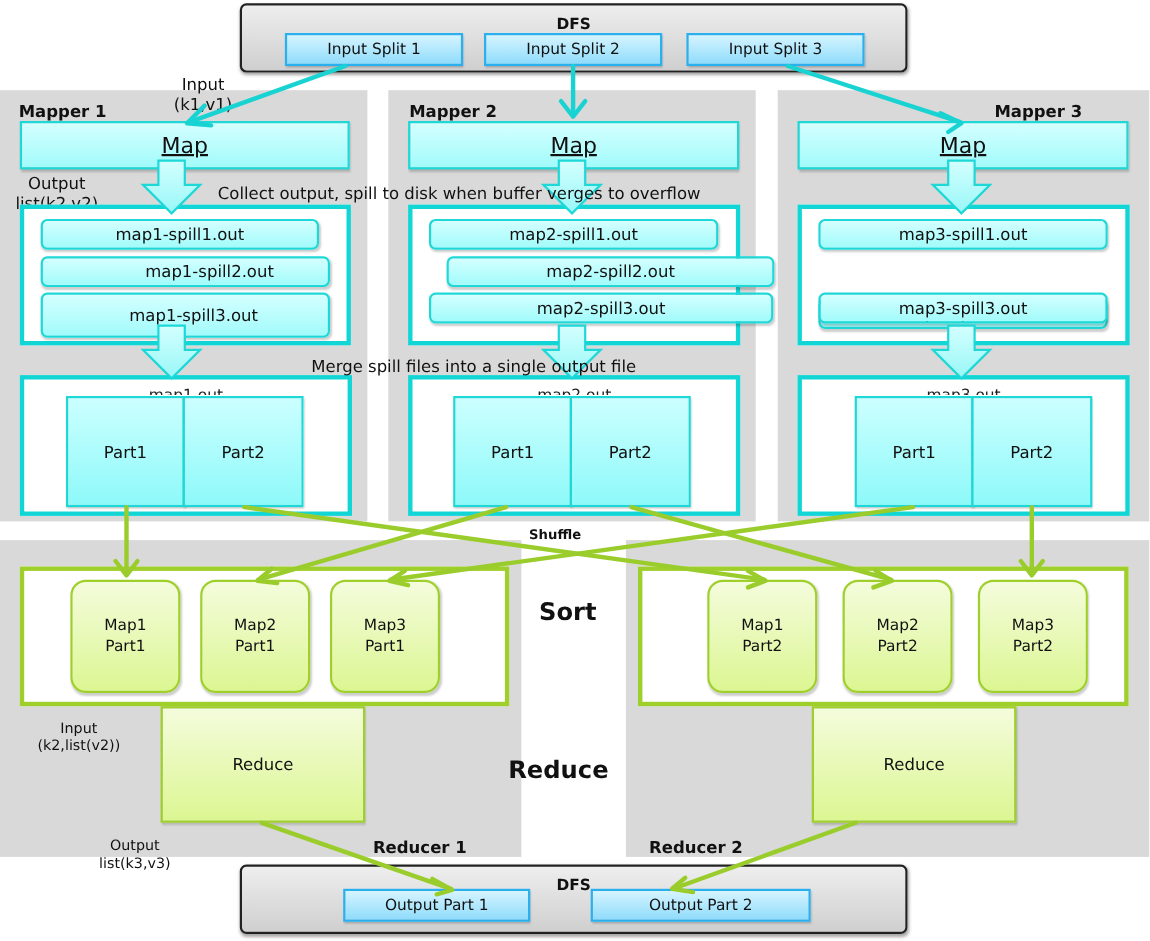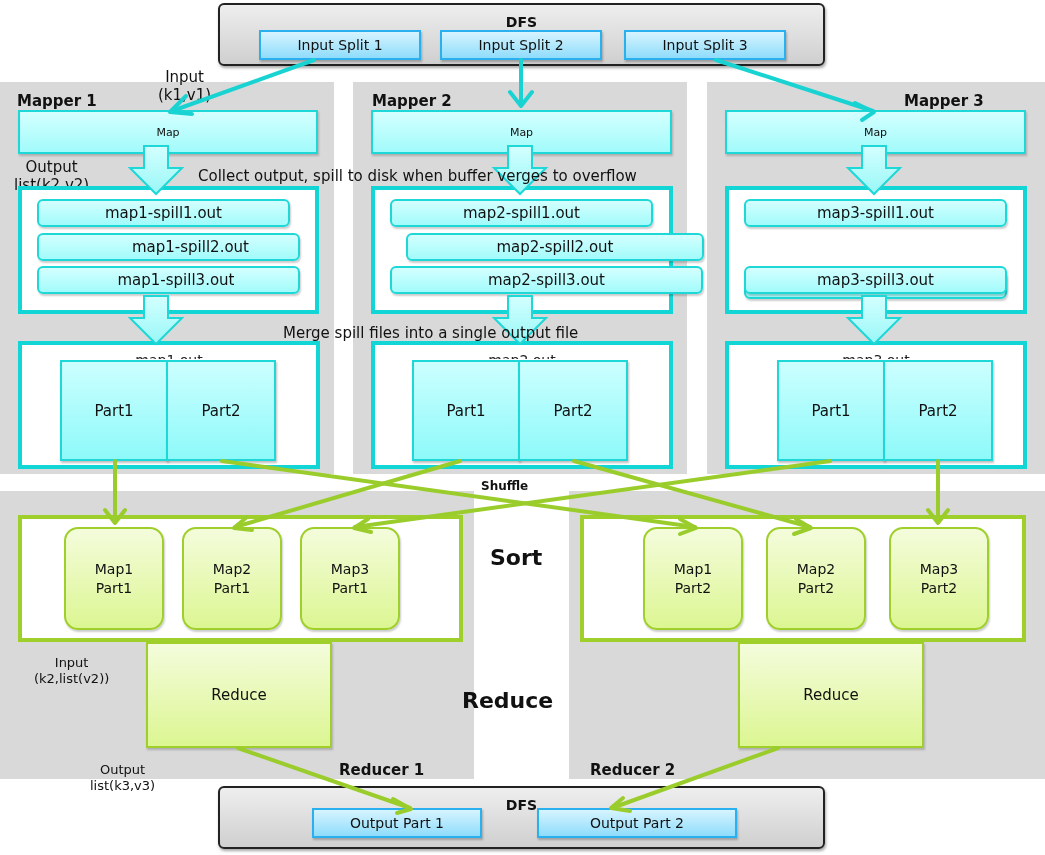--- a/index.html
+++ b/index.html
@@ -20,22 +20,23 @@
   .blue-box {
     background: linear-gradient(#d6f4ff, #8fdcfb);
     border: 2px solid #2ab0ee;
     font-size: 14px; text-align: center;
     box-shadow: 1px 2px 2px rgba(0,0,0,0.25);
     display: flex; align-items: center; justify-content: center;
   }
   .cyan-bar {
     background: linear-gradient(#d4ffff, #a2fbfb);
     border: 2px solid #1ed7d7;
-    font-size: 11px; display: flex; align-items: center; justify-content: center;
-    box-shadow: 1px 2px 2px rgba(0,0,0,0.2);
+    font-size: 20px; display: flex; align-items: center; justify-content: center;
+    box-shadow: 1px 2px 2px rgba(0,0,0,0.2);
+    text-decoration: underline;
   }
   .cyan-frame { background: #fff; border: 4px solid #12d5d5; }
   .spill {
     background: linear-gradient(#d4ffff, #a2fbfb);
     border: 2px solid #1ed7d7; border-radius: 6px;
     font-size: 15px; display: flex; align-items: center; justify-content: center;
     box-shadow: 1px 2px 2px rgba(0,0,0,0.2);
   }
   .part {
     background: linear-gradient(#ccffff, #8ef9f9);
@@ -86,21 +87,21 @@
   <div>(k1,v1)</div>
 </div>
 <div class="abs cyan-bar" style="left:18px;top:110px;width:300px;height:44px;">Map</div>
 <div class="abs small" style="left:14px;top:158px;font-size:15px;line-height:18px;">
   <div>Output</div>
   <div>list(k2,v2)</div>
 </div>
 <div class="abs cyan-frame" style="left:18px;top:186px;width:301px;height:128px;"></div>
 <div class="abs spill" style="left:37px;top:199px;width:253px;height:28px;">map1-spill1.out</div>
 <div class="abs spill" style="left:37px;top:233px;width:263px;height:28px;padding-left:44px;">map1-spill2.out</div>
-<div class="abs spill" style="left:37px;top:266px;width:263px;height:28px;padding-left:15px;">map1-spill3.out</div>
+<div class="abs spill" style="left:37px;top:266px;width:263px;height:41px;padding-left:15px;">map1-spill3.out</div>
 <div class="abs cyan-frame" style="left:18px;top:341px;width:302px;height:128px;">
   <div class="out-label" style="margin-top:4px;">map1.out</div>
 </div>
 <div class="abs part" style="left:60px;top:360px;width:108px;height:101px;">Part1</div>
 <div class="abs part" style="left:166px;top:360px;width:110px;height:101px;">Part2</div>
 
 <div class="abs title" style="left:372px;top:92px;">Mapper 2</div>
 <div class="abs cyan-bar" style="left:371px;top:110px;width:301px;height:44px;">Map</div>
 <div class="abs cyan-frame" style="left:371px;top:186px;width:302px;height:128px;"></div>
 <div class="abs spill" style="left:390px;top:199px;width:263px;height:28px;">map2-spill1.out</div>

